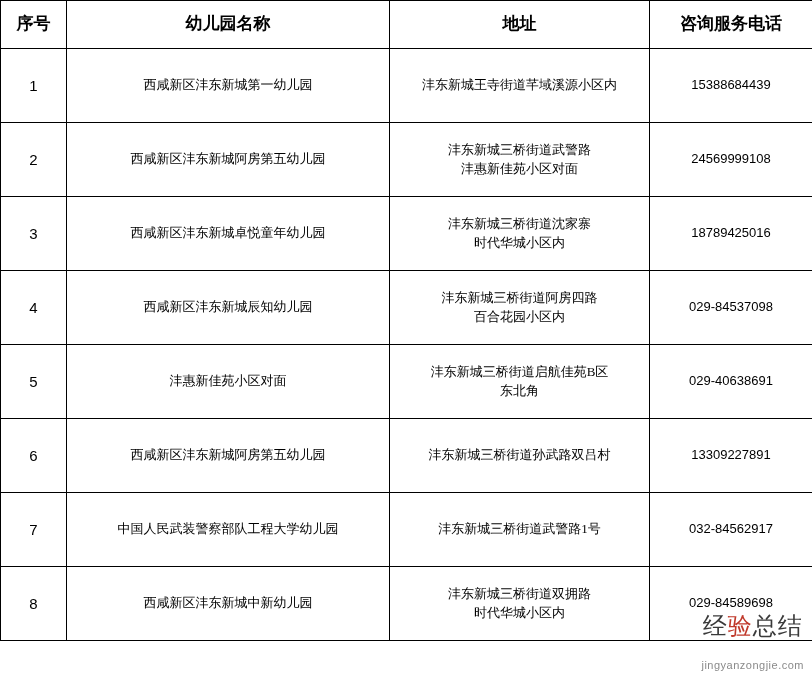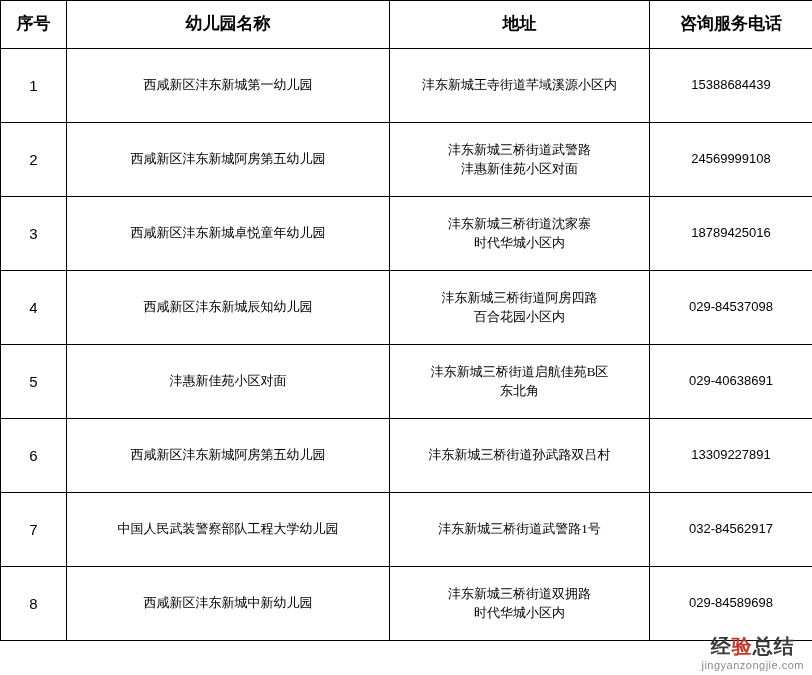--- a/index.html
+++ b/index.html
@@ -46,36 +46,36 @@
   .line { display: block; font-family: Liberation Serif, serif; }
   .watermark {
     position: absolute;
     right: 8px;
     bottom: 4px;
     text-align: center;
     pointer-events: none;
     user-select: none;
   }
   .watermark-main {
-    font-size: 20px;
-    font-weight: bold;
+    font-size: 24px;
+    font-weight: normal;
     color: #3a3a3a;
     letter-spacing: 1px;
     line-height: 1.1;
     position: relative;
     display: inline-block;
   }
   .watermark-main .accent {
     color: #c0392b;
   }
   .watermark-sub {
     font-size: 11px;
     color: #8a8a8a;
     letter-spacing: 0.5px;
-    margin-top: 2px;
+    margin-top: 20px;
   }
 </style>
 </head>
 <body>
 
 <table id="kindergarten-table">
   <colgroup>
     <col class="col-index">
     <col class="col-name">
     <col class="col-addr">

